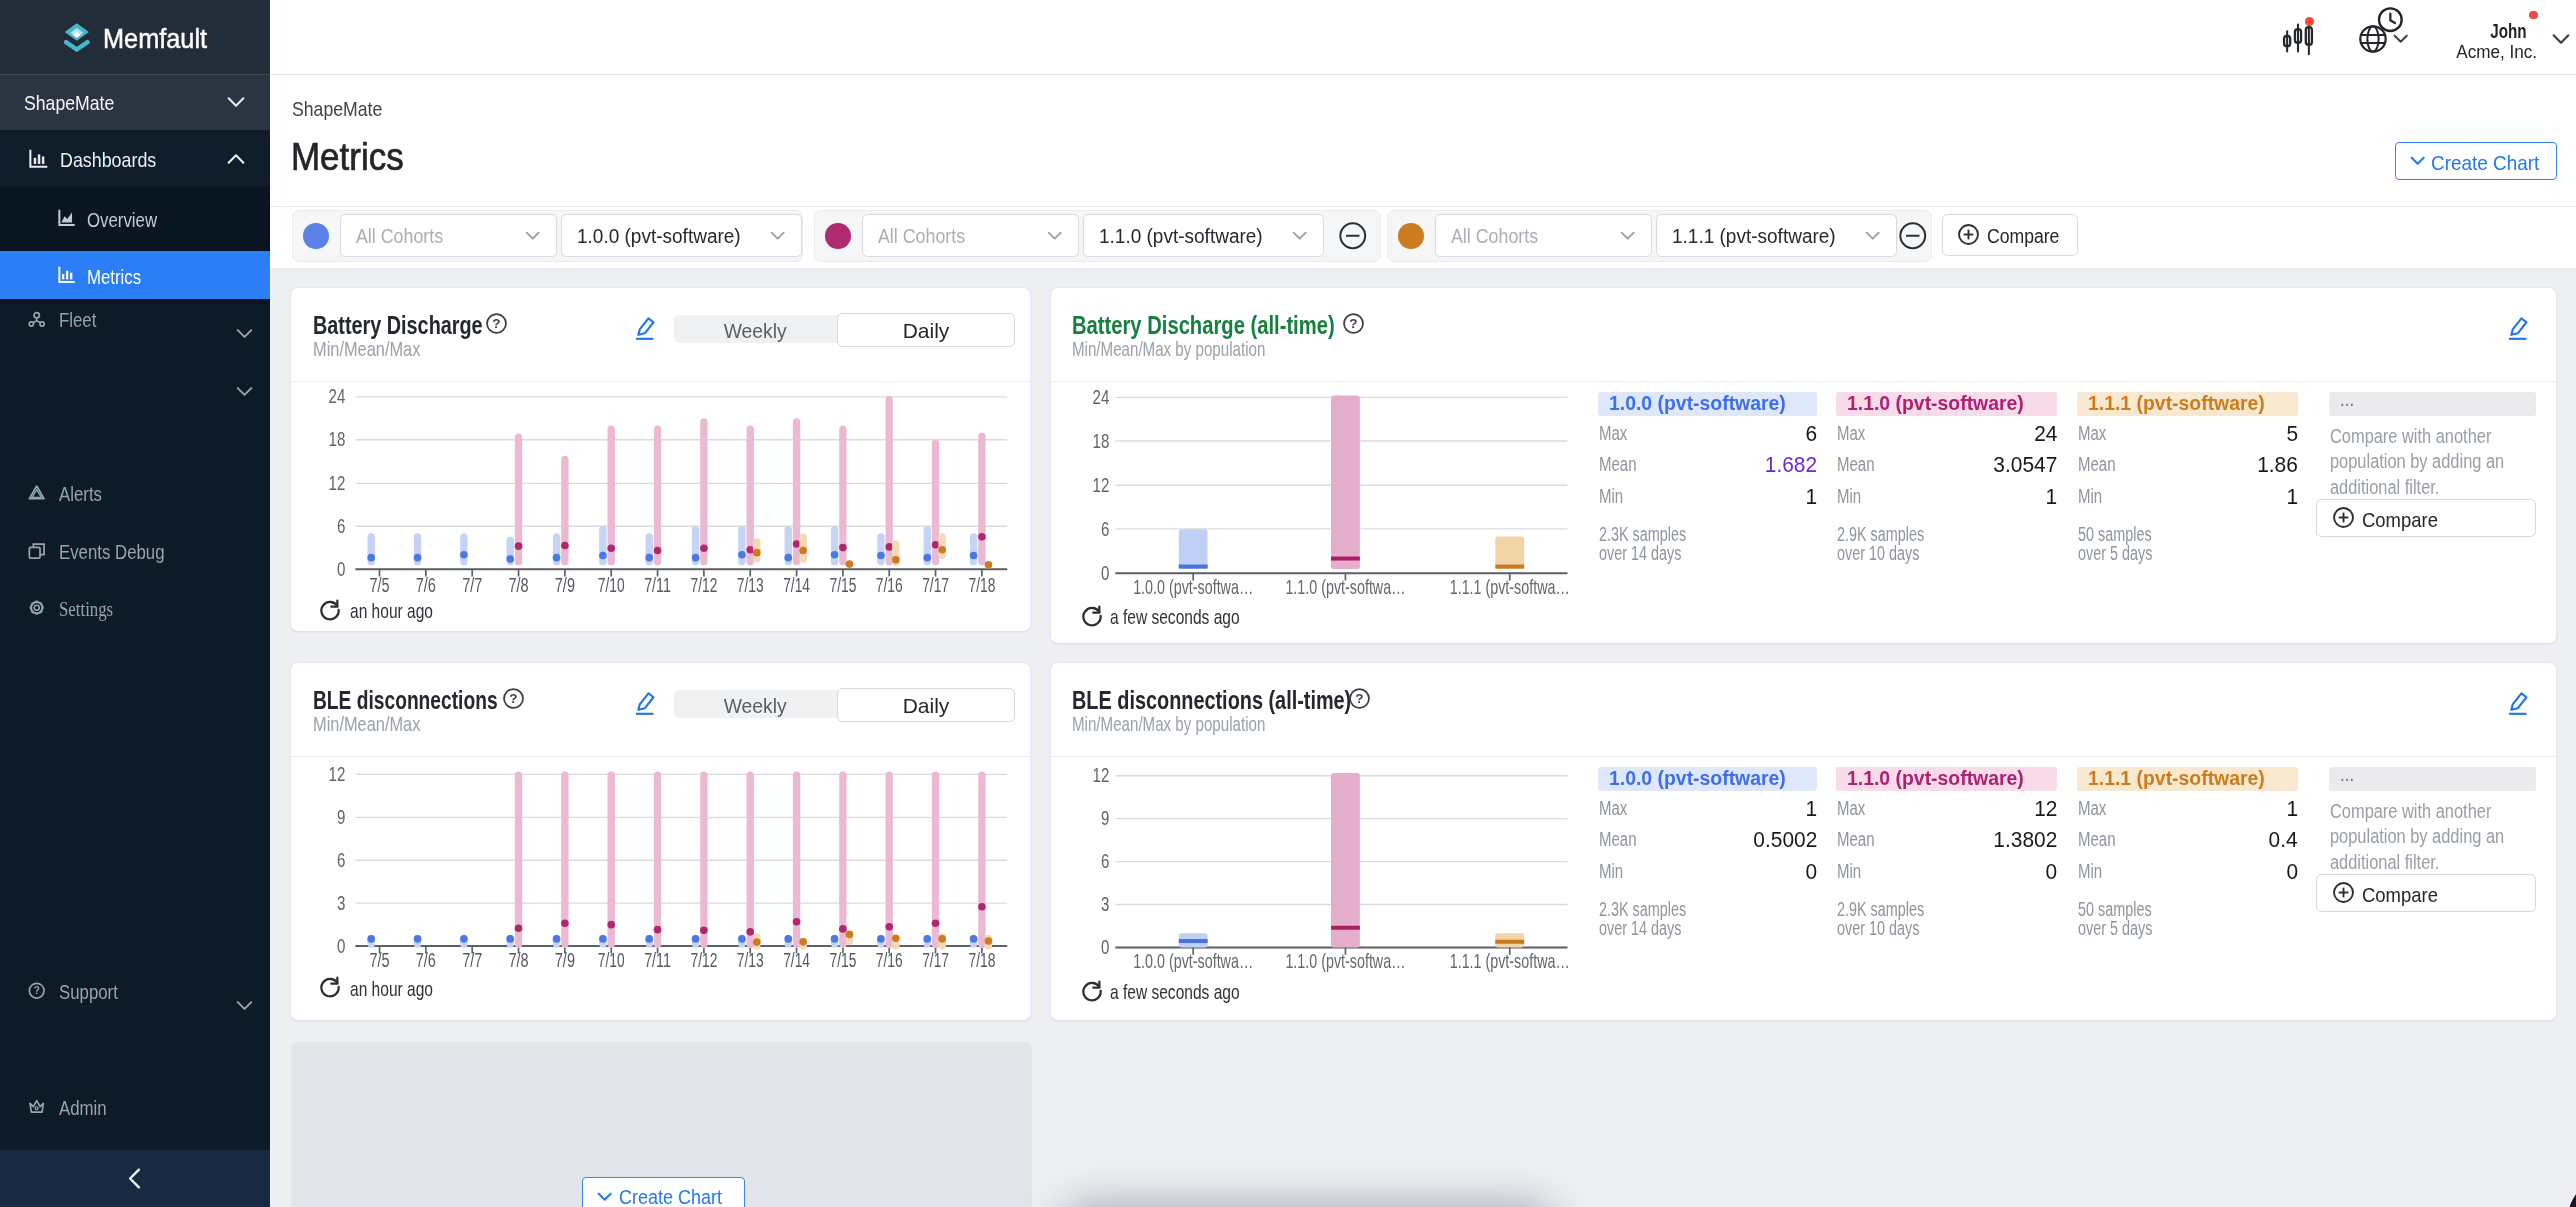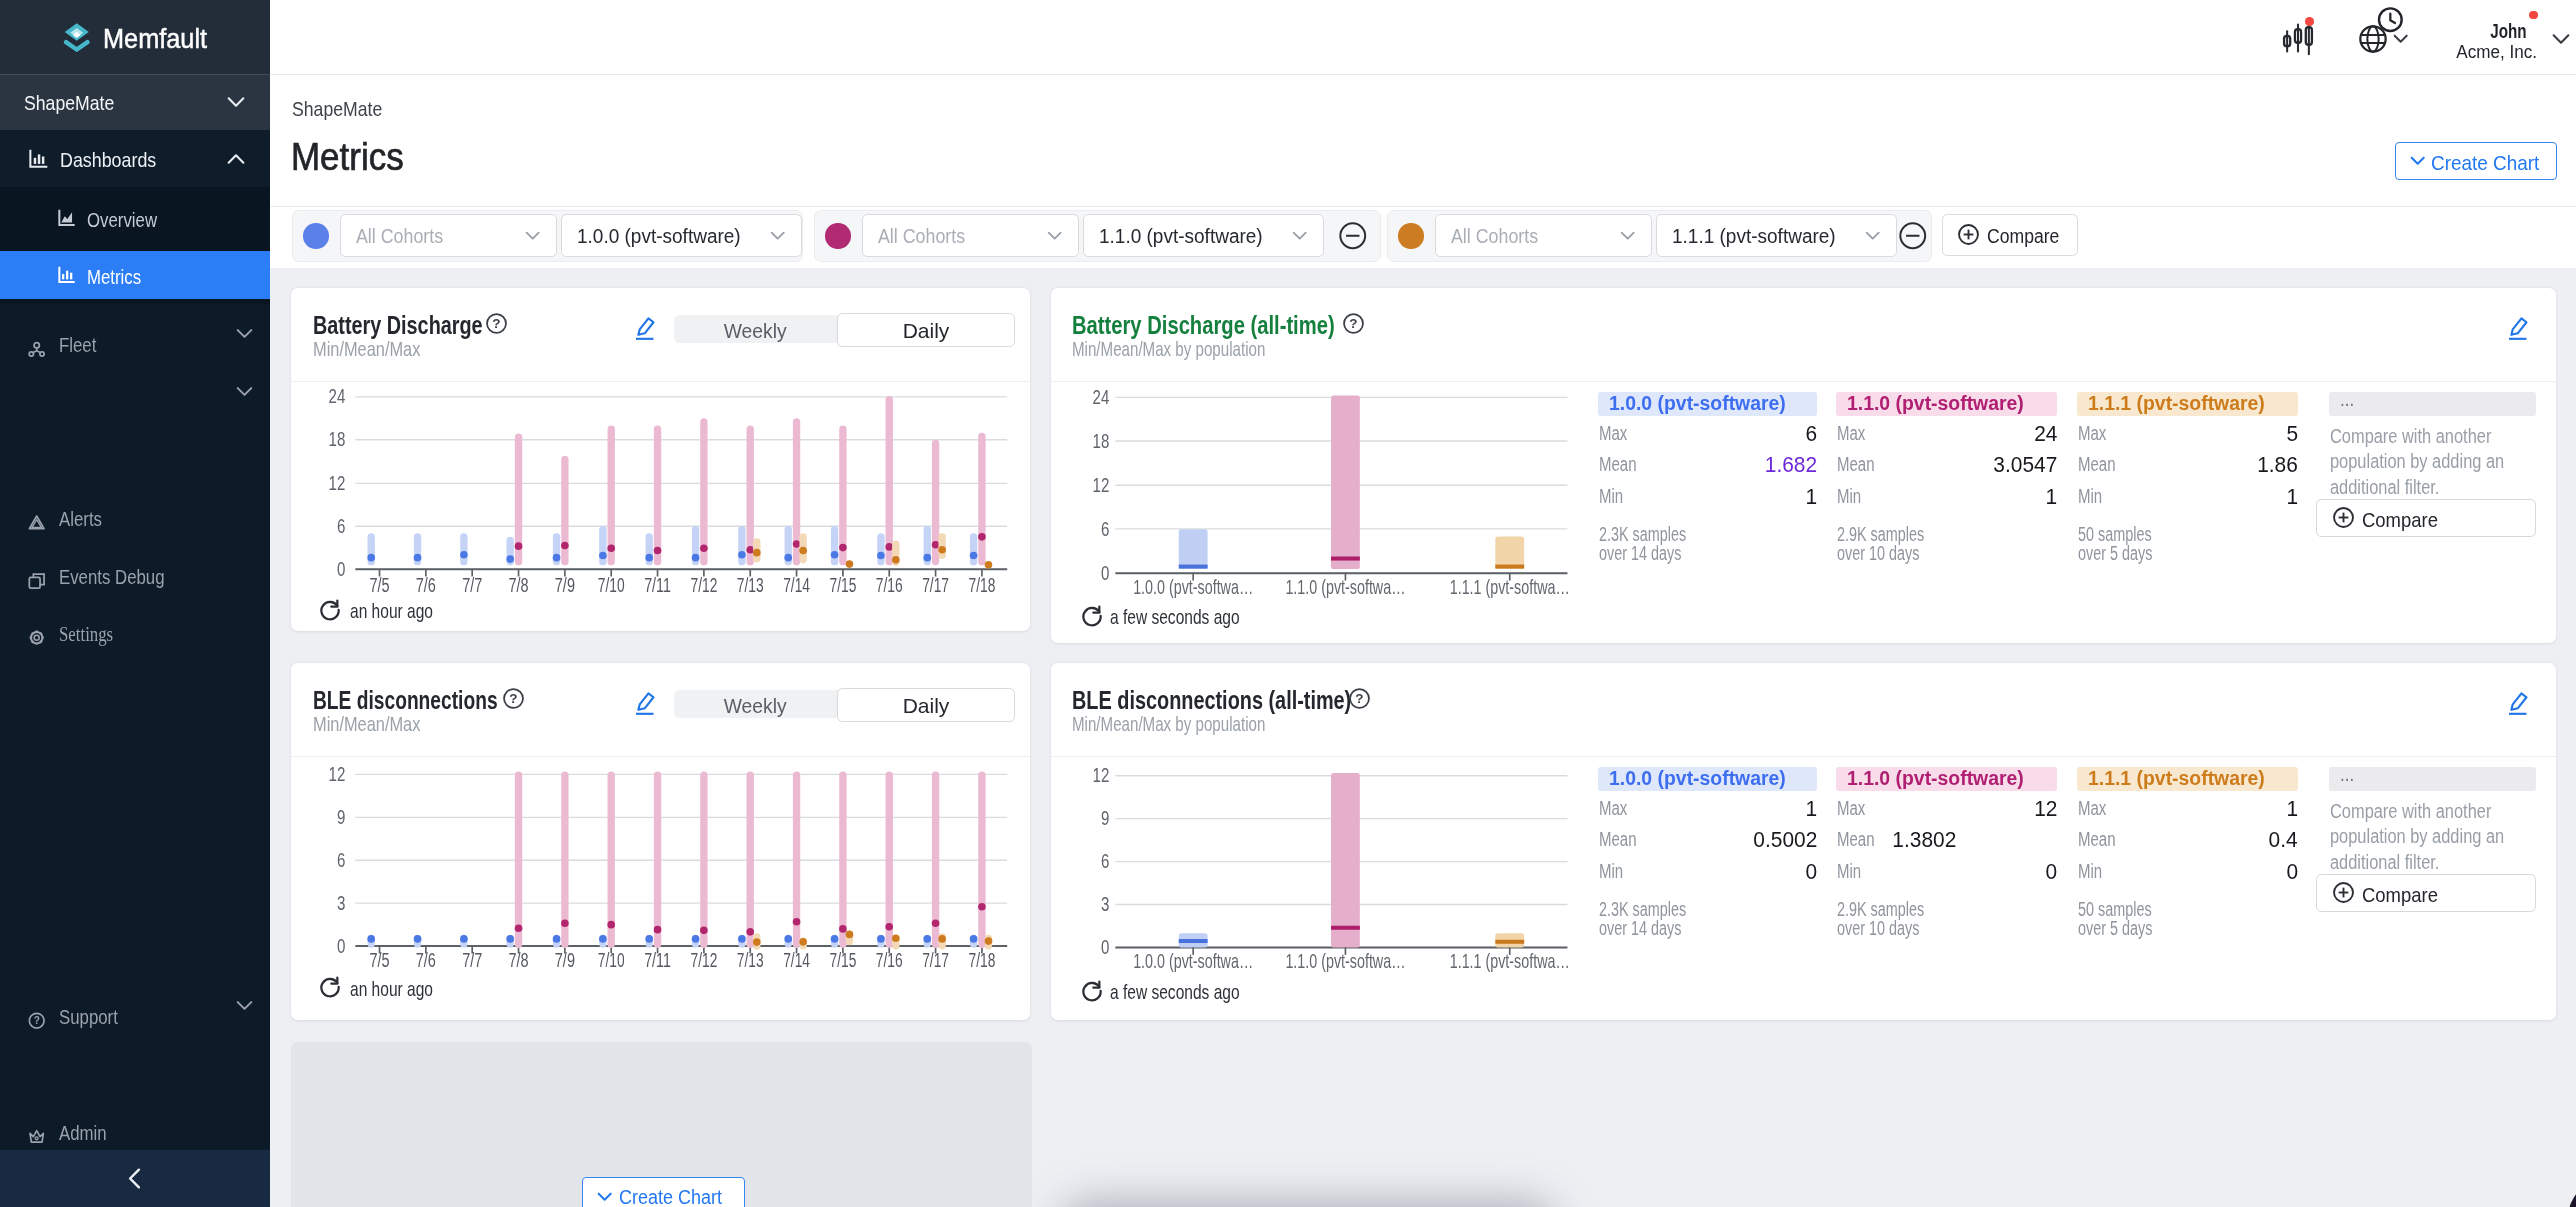--- a/index.html
+++ b/index.html
@@ -1,18 +1,18 @@
 <!DOCTYPE html>
 <html style="font-size:10.7px"><head><meta charset="utf-8"><title>Metrics</title><style>
 *{margin:0;padding:0;box-sizing:border-box;}
 html,body{width:2576px;height:1208px;overflow:hidden;}
 body{font-family:"Liberation Sans",sans-serif;background:#edeff3;position:relative;}
 .abs{position:absolute;}
 .card{position:absolute;background:#fff;border-radius:6.7px;box-shadow:0 0.7px 2.7px rgba(20,30,55,0.10);}
-.menuitem{position:absolute;left:0;width:270px;height:48px;display:flex;align-items:flex-end;color:#9aa2ac;font-size:20px;}
+.menuitem{position:absolute;left:0;width:270px;height:48px;display:flex;align-items:flex-start;color:#9aa2ac;font-size:20px;}
 .menuitem .mi-icon{width:17.4px;height:17.4px;margin-left:28px;margin-right:13.4px;flex:none;}
 </style></head><body>
 <div class="abs" style="left:0;top:0;width:270px;height:1208px;background:#0d1a27;">
     <div class="abs" style="left:0;top:0;width:270px;height:74px;background:#222d39;"></div>
     <svg class="abs" style="left:62px;top:22px" width="29.5" height="29.5" viewBox="0 0 44 44">
 <path d="M22 2 L40 15 L22 28 L4 15 Z" fill="#47b8cc"></path>
 <path d="M22 9 L31.5 16 L22 23 L12.5 16 Z" fill="#b8e4ec"></path>
 <path d="M22 15 L28 19.5 L22 24 L16 19.5 Z" fill="#ffffff"></path>
 <path d="M6 30 L22 41 L38 30" fill="none" stroke="#47b8cc" stroke-width="6.5" stroke-linecap="round"></path>
 </svg>
@@ -617,21 +617,21 @@
 <div class="abs" style="left:1649px;width:168px;text-align:right;top:827px;font-size:22px;color:#17191d;white-space:nowrap;"><span style="display:inline-block;transform:scaleX(0.95);transform-origin:100% 50%;">0.5002</span></div>
 <div class="abs" style="left:1599px;top:860px;font-size:20px;color:#8f959d;white-space:nowrap;"><span style="display:inline-block;transform:scaleX(0.75);transform-origin:0 50%;">Min</span></div>
 <div class="abs" style="left:1649px;width:168px;text-align:right;top:859px;font-size:22px;color:#17191d;white-space:nowrap;"><span style="display:inline-block;transform:scaleX(0.95);transform-origin:100% 50%;">0</span></div>
 <div class="abs" style="left:1599px;top:898px;font-size:20px;color:#8f959d;white-space:nowrap;"><span style="display:inline-block;transform:scaleX(0.72);transform-origin:0 50%;">2.3K samples</span></div>
 <div class="abs" style="left:1599px;top:917px;font-size:20px;color:#8f959d;white-space:nowrap;"><span style="display:inline-block;transform:scaleX(0.72);transform-origin:0 50%;">over 14 days</span></div>
 <div class="abs" style="left:1836px;top:767px;width:221px;height:23.5px;background:#f8dcea;border-radius:2.7px;"></div>
 <div class="abs" style="left:1847px;top:767px;font-size:20px;color:#b01f72;font-weight:700;white-space:nowrap;"><span style="display:inline-block;transform:scaleX(0.97);transform-origin:0 50%;">1.1.0 (pvt-software)</span></div>
 <div class="abs" style="left:1837px;top:797px;font-size:20px;color:#8f959d;white-space:nowrap;"><span style="display:inline-block;transform:scaleX(0.75);transform-origin:0 50%;">Max</span></div>
 <div class="abs" style="left:1889px;width:168px;text-align:right;top:796px;font-size:22px;color:#17191d;white-space:nowrap;"><span style="display:inline-block;transform:scaleX(0.95);transform-origin:100% 50%;">12</span></div>
 <div class="abs" style="left:1837px;top:828px;font-size:20px;color:#8f959d;white-space:nowrap;"><span style="display:inline-block;transform:scaleX(0.75);transform-origin:0 50%;">Mean</span></div>
-<div class="abs" style="left:1889px;width:168px;top:827px;font-size:22px;color:#17191d;white-space:nowrap;"><span style="display:inline-block;transform:scaleX(0.95);transform-origin:100% 50%;">1.3802</span></div>
+<div class="abs" style="left:1889px;width:168px;text-align:right;top:827px;font-size:22px;color:#17191d;white-space:nowrap;"><span style="display:inline-block;transform:scaleX(0.95);transform-origin:100% 50%;">1.3802</span></div>
 <div class="abs" style="left:1837px;top:860px;font-size:20px;color:#8f959d;white-space:nowrap;"><span style="display:inline-block;transform:scaleX(0.75);transform-origin:0 50%;">Min</span></div>
 <div class="abs" style="left:1889px;width:168px;text-align:right;top:859px;font-size:22px;color:#17191d;white-space:nowrap;"><span style="display:inline-block;transform:scaleX(0.95);transform-origin:100% 50%;">0</span></div>
 <div class="abs" style="left:1837px;top:898px;font-size:20px;color:#8f959d;white-space:nowrap;"><span style="display:inline-block;transform:scaleX(0.72);transform-origin:0 50%;">2.9K samples</span></div>
 <div class="abs" style="left:1837px;top:917px;font-size:20px;color:#8f959d;white-space:nowrap;"><span style="display:inline-block;transform:scaleX(0.72);transform-origin:0 50%;">over 10 days</span></div>
 <div class="abs" style="left:2077px;top:767px;width:221px;height:23.5px;background:#f8e8d0;border-radius:2.7px;"></div>
 <div class="abs" style="left:2088px;top:767px;font-size:20px;color:#ce7c1b;font-weight:700;white-space:nowrap;"><span style="display:inline-block;transform:scaleX(0.97);transform-origin:0 50%;">1.1.1 (pvt-software)</span></div>
 <div class="abs" style="left:2078px;top:797px;font-size:20px;color:#8f959d;white-space:nowrap;"><span style="display:inline-block;transform:scaleX(0.75);transform-origin:0 50%;">Max</span></div>
 <div class="abs" style="left:2130px;width:168px;text-align:right;top:796px;font-size:22px;color:#17191d;white-space:nowrap;"><span style="display:inline-block;transform:scaleX(0.95);transform-origin:100% 50%;">1</span></div>
 <div class="abs" style="left:2078px;top:828px;font-size:20px;color:#8f959d;white-space:nowrap;"><span style="display:inline-block;transform:scaleX(0.75);transform-origin:0 50%;">Mean</span></div>
 <div class="abs" style="left:2130px;width:168px;text-align:right;top:827px;font-size:22px;color:#17191d;white-space:nowrap;"><span style="display:inline-block;transform:scaleX(0.95);transform-origin:100% 50%;">0.4</span></div>

